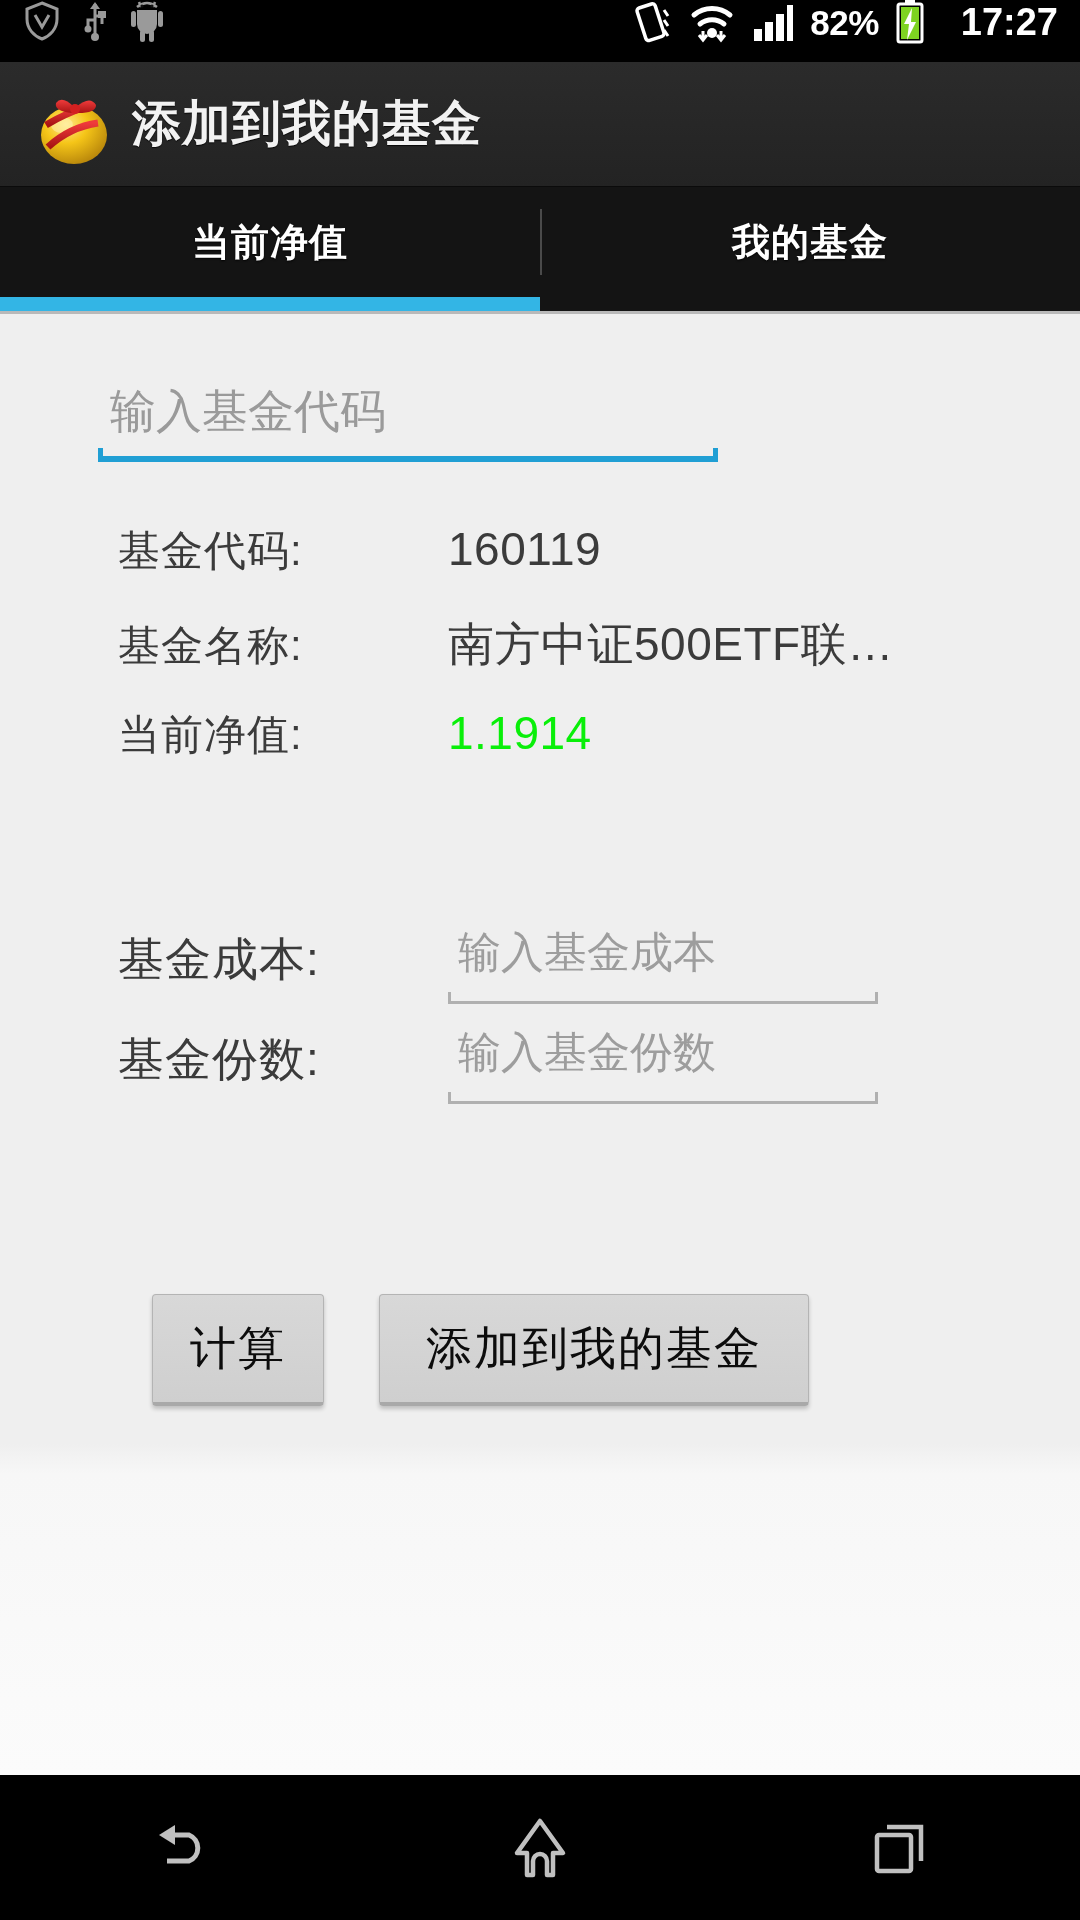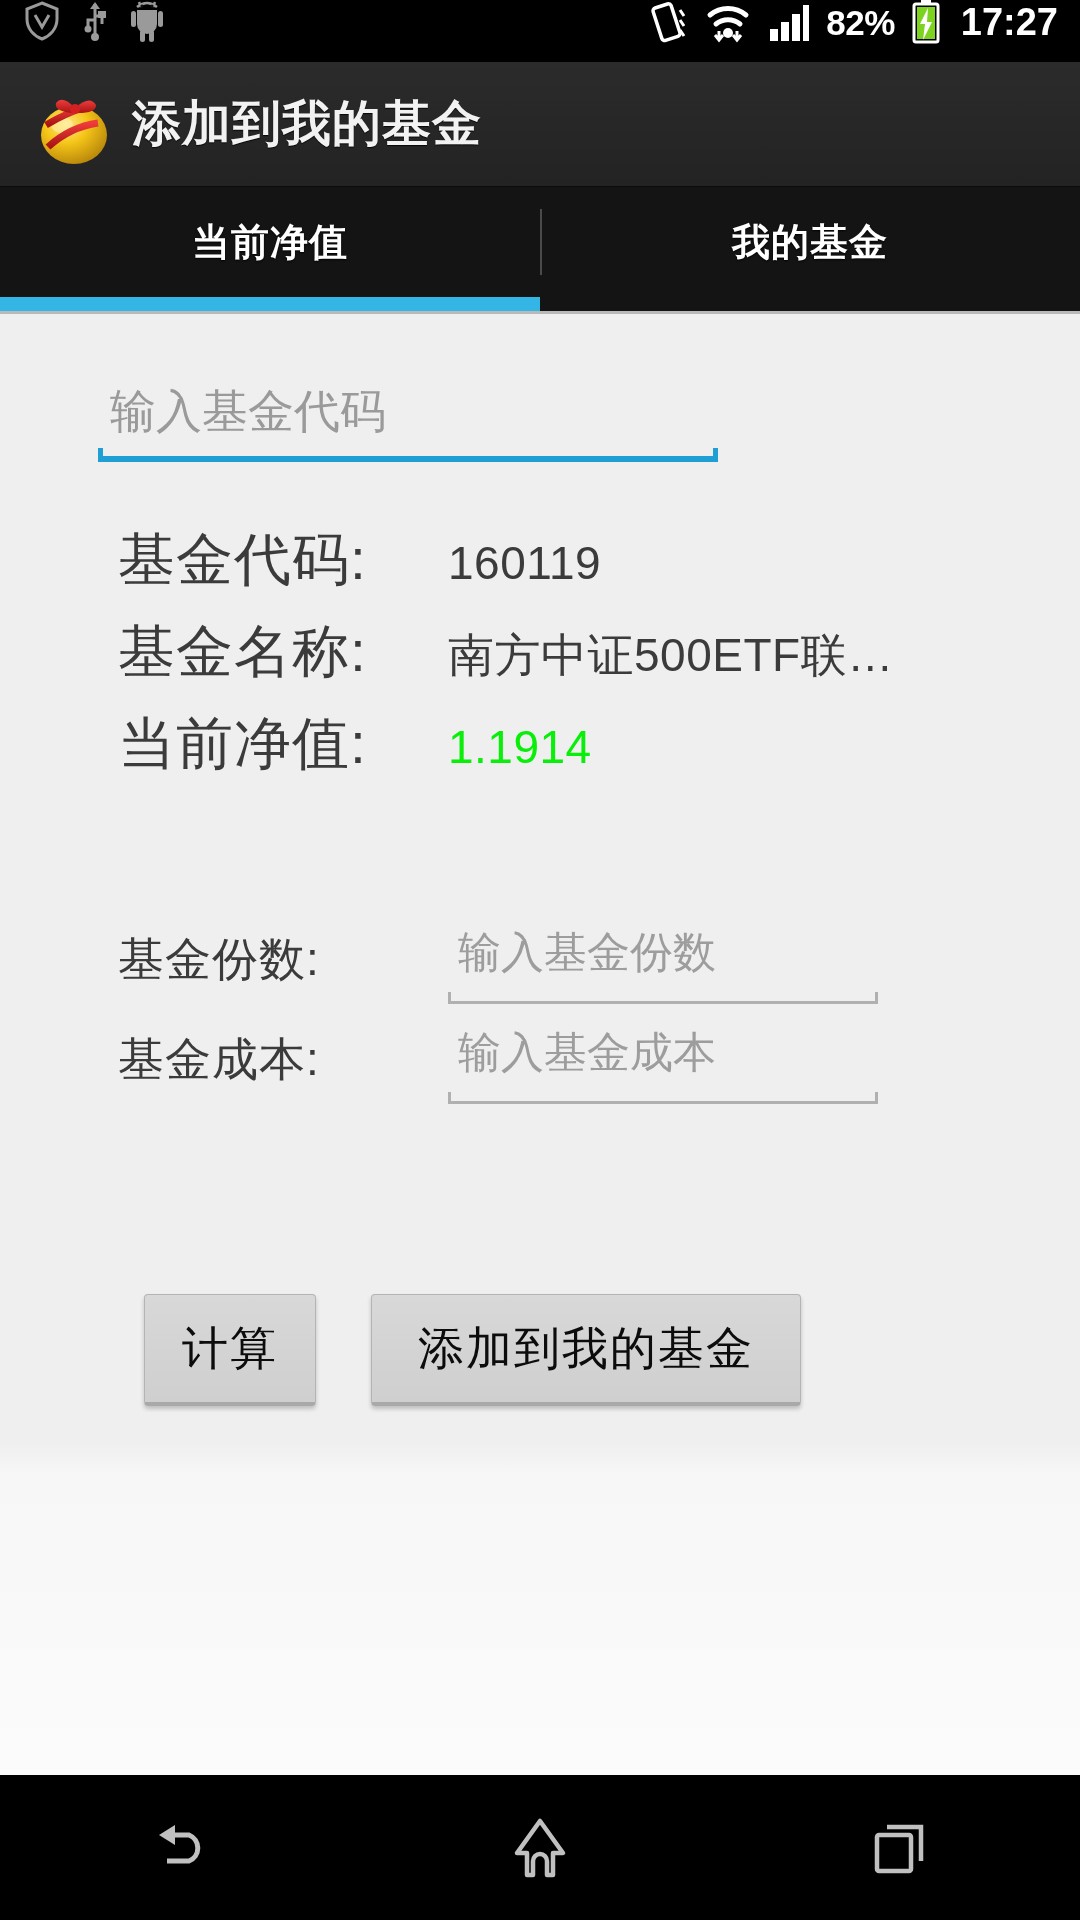--- a/index.html
+++ b/index.html
@@ -19,21 +19,21 @@
   }
   .sb-left{ display:flex; align-items:center; gap:22px; }
   .sb-right{ margin-left:auto; display:flex; align-items:center; gap:16px; }
   .sb-ico{ display:block; }
   .sb-pct{
     color:#fff; font-size:35px; font-weight:bold; letter-spacing:-0.5px;
     line-height:1; font-family:"Liberation Sans",sans-serif;
   }
   .sb-clock{
     color:#fff; font-size:38px; font-weight:bold; letter-spacing:0px;
-    line-height:1; margin-left:4px;
+    line-height:1; margin-left:20px;
   }
 
   
   .actionbar{
     position:absolute; top:62px; left:0; width:1080px; height:125px;
     background:linear-gradient(#2b2b2b,#232323);
     display:flex; align-items:center; padding-left:26px;
     border-bottom:1px solid #0b0b0b;
   }
   .app-icon{ width:96px; height:86px; position:relative; flex:0 0 auto; }
@@ -108,21 +108,21 @@
     cursor:pointer;
   }
   .find-btn-label{ font-size:46px; color:#111; letter-spacing:2px; }
 
   
   .info{ position:absolute; top:208px; left:0; width:1080px; }
   .info-row{
     display:flex; align-items:baseline; height:92px; padding-left:118px;
   }
   .info-label{
-    width:330px; font-size:57px; color:#3b3b3b; letter-spacing:1px;
+    width:330px; font-size:42px; color:#3b3b3b; letter-spacing:1px;
     white-space:nowrap;
   }
   .info-value{
     font-size:46px; color:#3b3b3b; letter-spacing:0.5px;
     white-space:nowrap; overflow:hidden;
   }
   .nav-value{ color:#09ef09; font-weight:normal; }
 
   
   .edits{ position:absolute; top:596px; left:0; width:1080px; }
@@ -142,21 +142,21 @@
   .edit-input::placeholder{ color:#9d9d9d; }
   .edit-underline{
     position:absolute; left:0; bottom:0; width:430px; height:12px;
     border-bottom:3px solid #b0b0b0;
     border-left:3px solid #b0b0b0;
     border-right:3px solid #b0b0b0;
   }
 
   
   .btn-row{
-    position:absolute; top:980px; left:144px;
+    position:absolute; top:980px; left:152px;
     display:flex; align-items:flex-start; gap:55px;
   }
   .btn{
     background:linear-gradient(#d8d8d8,#cfcfcf);
     border:1px solid #b4b4b4; border-bottom:4px solid #a9a9a9;
     border-radius:4px;
     display:flex; align-items:center; justify-content:center;
     box-shadow:0 3px 4px rgba(0,0,0,.2);
     cursor:pointer;
   }
@@ -307,33 +307,33 @@
         <span class="info-value">南方中证500ETF联…</span>
       </div>
       <div class="info-row">
         <span class="info-label">当前净值:</span>
         <span class="info-value nav-value">1.1914</span>
       </div>
     </div>
 
     <div class="edits">
       <div class="edit-row">
+        <span class="edit-label">基金成本:</span>
+        <div class="edit-field">
+          <input class="edit-input" type="text" placeholder="输入基金成本" style="">
+          <div class="edit-underline"></div>
+        </div>
+      </div>
+      <div class="edit-row">
         <span class="edit-label">基金份数:</span>
         <div class="edit-field">
           <input class="edit-input" type="text" placeholder="输入基金份数" style="">
           <div class="edit-underline"></div>
         </div>
       </div>
-      <div class="edit-row">
-        <span class="edit-label">基金成本:</span>
-        <div class="edit-field">
-          <input class="edit-input" type="text" placeholder="输入基金成本" style="">
-          <div class="edit-underline"></div>
-        </div>
-      </div>
     </div>
 
     <div class="btn-row">
       <div class="btn btn-calc">
         <span class="btn-label">计算</span>
       </div>
       <div class="btn btn-add">
         <span class="btn-label">添加到我的基金</span>
       </div>
     </div>

